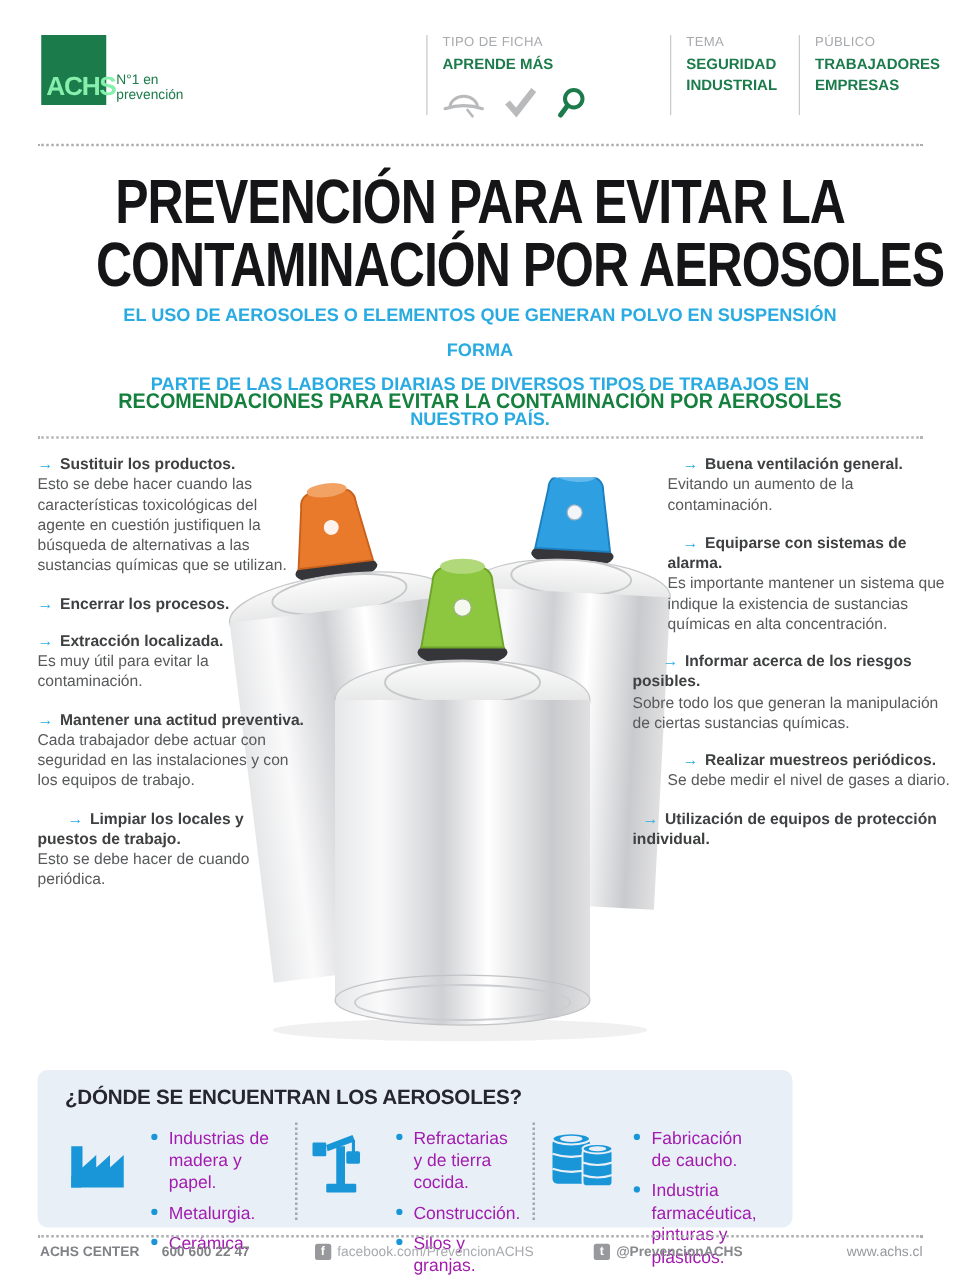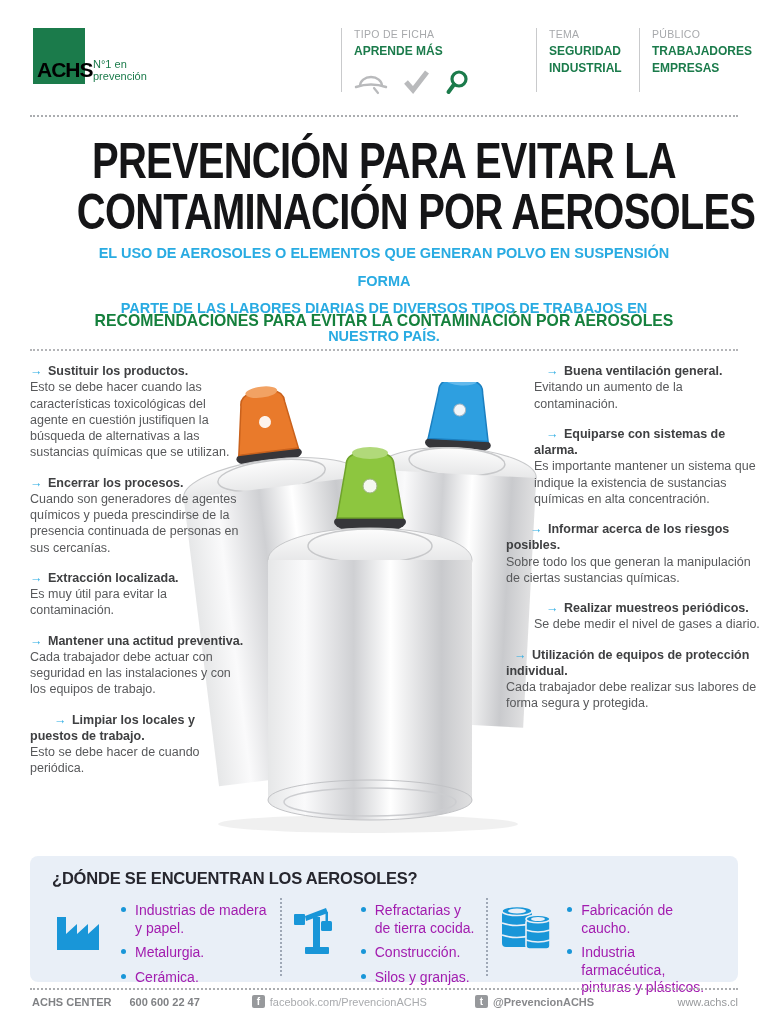--- a/index.html
+++ b/index.html
@@ -2,21 +2,21 @@
 <html><head>
 <meta charset="utf-8">
 <style>
   html,body{margin:0;padding:0;background:#fff;}
   .page{position:relative;width:768px;height:1024px;background:#ffffff;overflow:hidden;
         font-family:"Liberation Sans",sans-serif;color:#58595B;}
 
   
   .header{position:absolute;top:26px;left:33px;right:30px;height:84px;}
   .logo{position:absolute;left:0;top:2px;display:flex;align-items:flex-end;gap:8px;}
-  .logo-box{width:52px;height:56px;background:#1B7B4B;color:#000000;display:flex;align-items:flex-end;
+  .logo-box{width:52px;height:56px;background:#1B7B4B;color:#86efac;display:flex;align-items:flex-end;
             padding:0 4px 2px 4px;font-weight:bold;font-size:21px;letter-spacing:-1px;box-sizing:border-box;}
   .logo-tag{color:#1B7B4B;font-size:11px;line-height:1.15;padding-bottom:1px;}
   .meta{position:absolute;top:2px;border-left:1px solid #C9CACC;padding-left:12px;height:64px;}
   .meta-tipo{left:308px;width:170px;}
   .meta-tema{left:503px;width:95px;}
   .meta-pub{left:606px;width:120px;}
   .meta-label{color:#A7A9AC;font-size:10.5px;letter-spacing:.3px;}
   .meta-value{color:#1B7B4B;font-size:12px;font-weight:bold;margin-top:3px;line-height:1.45;max-width:100px;}
   .ficha-icons{display:flex;gap:15px;align-items:center;margin-top:9px;}
 
@@ -46,21 +46,21 @@
   .arrow{color:#29ABE2;font-weight:bold;margin-right:2px;}
   .ind1 .rec-title{text-indent:24px;}          
   .ind2{padding-left:28px;}                     
   .ind2 .rec-title{text-indent:12px;}
   .ind3 .rec-title{text-indent:8px;}
 
   
   .cans{position:absolute;left:168px;top:382px;z-index:1;}
 
   
-  .where-box{position:absolute;left:30px;top:856px;width:708px;height:126px;background:#E9EFF7;border-radius:8px;box-sizing:border-box;}
+  .where-box{position:absolute;left:30px;top:856px;width:604px;height:126px;background:#E9EFF7;border-radius:8px;box-sizing:border-box;}
   .where-heading{position:absolute;top:13px;left:22px;font-size:16.5px;font-weight:bold;color:#26262E;margin:0;letter-spacing:-.2px;}
   .where-groups{position:absolute;top:42px;left:12px;right:12px;bottom:6px;display:flex;}
   .where-group{display:flex;gap:12px;padding:2px 10px 0 10px;box-sizing:border-box;}
   .wg1{flex:1.18;}.wg2{flex:1.0;border-left:2px dotted #9FA8B6;}.wg3{flex:1.18;border-left:2px dotted #9FA8B6;}
   .where-icon{flex:0 0 56px;padding-top:3px;}
   .where-list{list-style:none;margin:2px 0 0 0;padding:0;font-size:14px;color:#a21caf;}
   .where-list li{position:relative;padding-left:15px;margin-bottom:7px;line-height:1.25;}
   .where-list li::before{content:"";position:absolute;left:1px;top:5px;width:5px;height:5px;border-radius:50%;background:#1996D8;}
 
   
@@ -192,21 +192,20 @@
     </g>
   </svg>
 
   <div class="col col-left" id="col-left">
       <div class="rec-item ind0">
         <p class="rec-title"><span class="arrow">→</span> <span>Sustituir los productos.</span></p>
         <p class="rec-body">Esto se debe hacer cuando las características toxicológicas del agente en cuestión justifiquen la búsqueda de alternativas a las sustancias químicas que se utilizan.</p>
       </div>
       <div class="rec-item ind0">
         <p class="rec-title"><span class="arrow">→</span> <span>Encerrar los procesos.</span></p>
-        <p class="rec-body">Cuando son generadores de agentes químicos y pueda prescindirse de la presencia continuada de personas en sus cercanías.</p>
       </div>
       <div class="rec-item ind0">
         <p class="rec-title"><span class="arrow">→</span> <span>Extracción localizada.</span></p>
         <p class="rec-body">Es muy útil para evitar la contaminación.</p>
       </div>
       <div class="rec-item ind0">
         <p class="rec-title"><span class="arrow">→</span> <span>Mantener una actitud preventiva.</span></p>
         <p class="rec-body">Cada trabajador debe actuar con seguridad en las instalaciones y con los equipos de trabajo.</p>
       </div>
       <div class="rec-item ind1">
@@ -226,21 +225,20 @@
       <div class="rec-item ind1">
         <p class="rec-title"><span class="arrow">→</span> <span>Informar acerca de los riesgos posibles.</span></p>
         <p class="rec-body">Sobre todo los que generan la manipulación de ciertas sustancias químicas.</p>
       </div>
       <div class="rec-item ind2">
         <p class="rec-title"><span class="arrow">→</span> <span>Realizar muestreos periódicos.</span></p>
         <p class="rec-body">Se debe medir el nivel de gases a diario.</p>
       </div>
       <div class="rec-item ind3">
         <p class="rec-title"><span class="arrow">→</span> <span>Utilización de equipos de protección individual.</span></p>
-        <p class="rec-body">Cada trabajador debe realizar sus labores de forma segura y protegida.</p>
       </div>
     </div>
 
   <div class="where-box">
     <h3 class="where-heading">¿DÓNDE SE ENCUENTRAN LOS AEROSOLES?</h3>
     <div class="where-groups">
 
       <div class="where-group wg1">
         <div class="where-icon">
           <svg width="54" height="48" viewBox="0 0 54 48">

